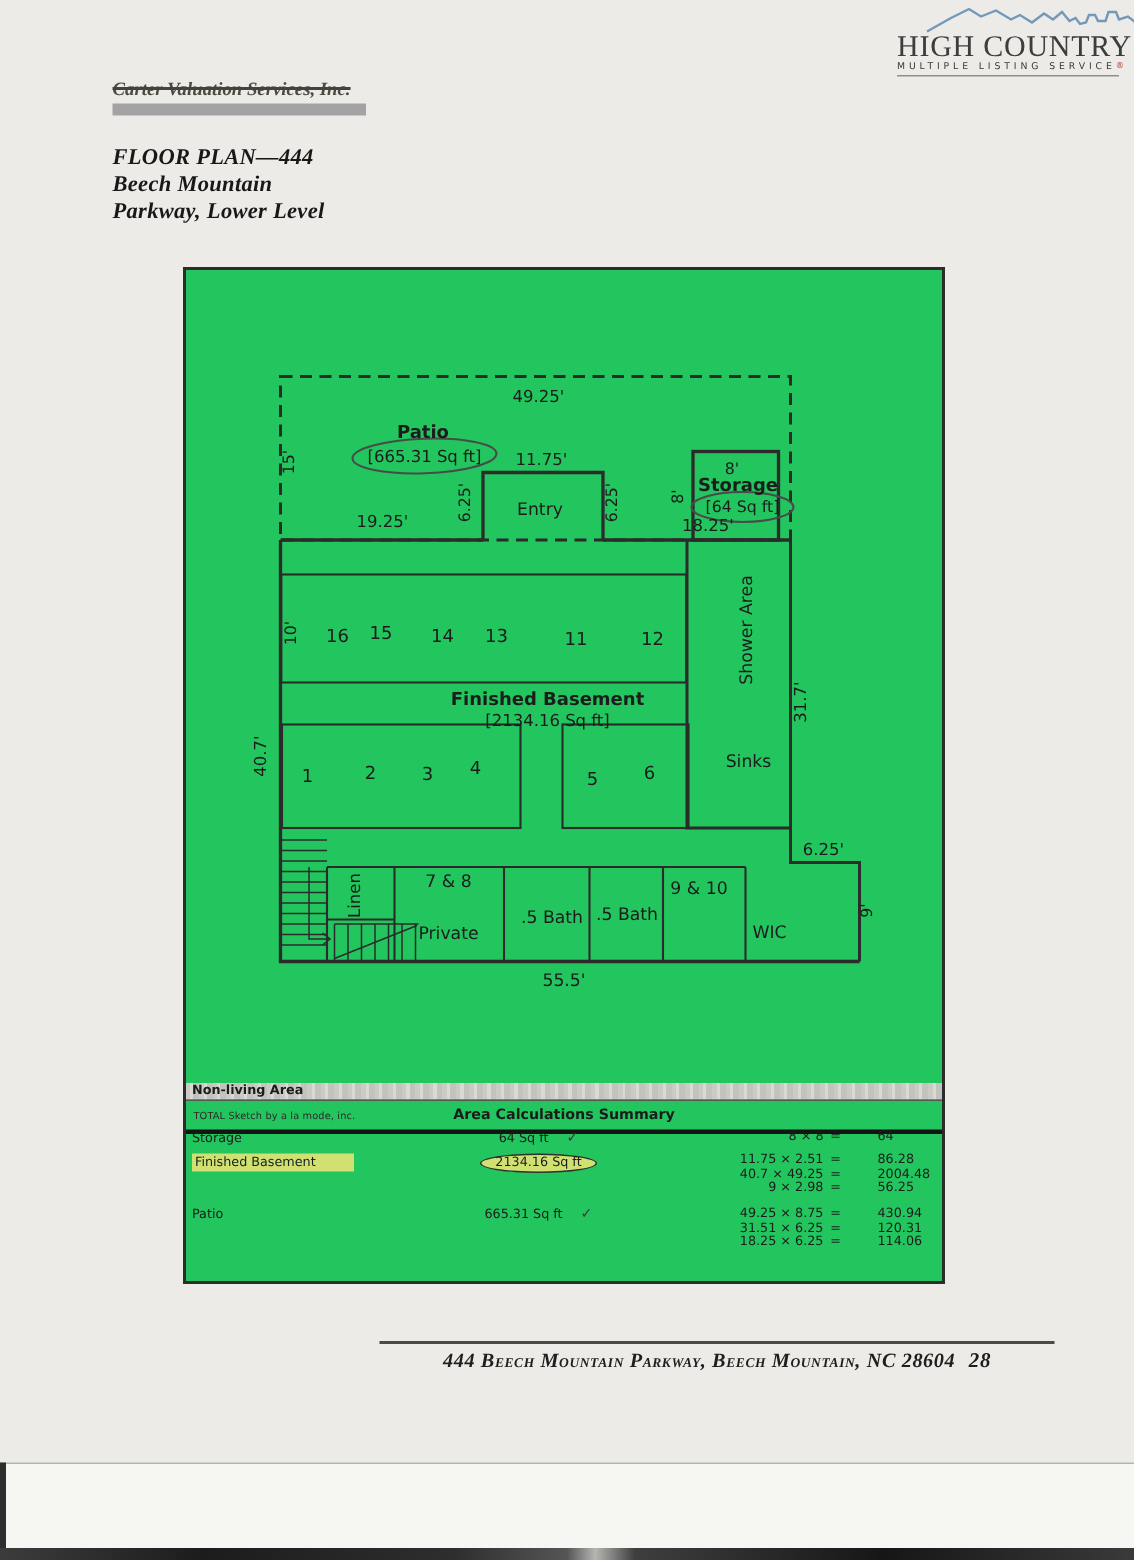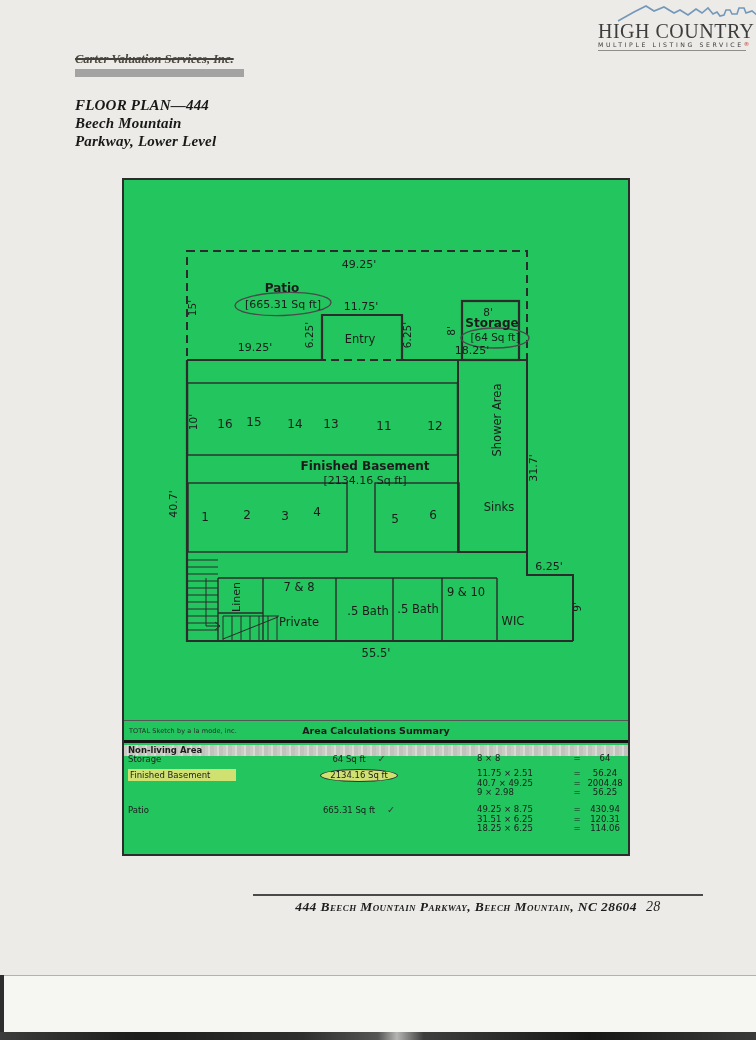--- a/index.html
+++ b/index.html
@@ -53,32 +53,32 @@
   .row-value{position:absolute;left:150px;top:0;width:170px;text-align:center;line-height:10px;}
   .check{color:#3a3a3a;font-size:9.5px;margin-left:12px;}
   .hl{background:rgba(238,229,118,.85);}
   .row-label.hl{padding:1px 26px 1px 2px;}
   .circled{
     display:inline-block;border:1.5px solid #303030;border-radius:50%;
     padding:0 9px 1px;background:rgba(238,229,118,.85);text-align:center;
   }
   .calc-col{position:absolute;right:3px;top:0;width:148px;}
   .calc-line{display:flex;height:9.5px;line-height:9.5px;}
-  .calc-line .expr{flex:1;text-align:left;}
+  .calc-line .expr{flex:1;text-align:right;}
   .calc-line .eq{width:16px;text-align:center;}
-  .calc-line .res{width:40px;text-align:center;}
+  .calc-line .res{width:40px;text-align:left;margin-left:20px;}
   
   #footer{
     position:absolute;left:253px;top:894px;width:450px;
     border-top:2px solid #4a4a4a;text-align:center;padding-top:3px;
     font-family:"Liberation Serif",serif;font-style:italic;font-weight:600;
     font-variant:small-caps;font-size:13.5px;color:#1e1e1e;letter-spacing:.4px;
     white-space:nowrap;
   }
-  #footer .pageno{font-weight:normal;margin-left:9px;font-size:14px;}
+  #footer .pageno{font-weight:bold;margin-left:9px;font-size:14px;}
   
   #scan-strip{position:absolute;left:0;top:975px;width:756px;height:65px;background:#f6f6f3;border-top:1px solid #b3b3ae;}
   #scan-left-edge{position:absolute;left:0;top:975px;width:4px;height:65px;background:#2d2d2d;}
   #scan-bottom-bar{
     position:absolute;left:0;top:1032px;width:756px;height:8px;
     background:linear-gradient(90deg,#3c3c3c 0%,#1c1c1c 18%,#2e2e2e 40%,#555 50%,#b5b5b2 52.5%,#3e3e3e 56%,#161616 78%,#3a3a3a 100%);
   }
 </style>
 </head>
 <body>
@@ -167,46 +167,46 @@
     <text x="175" y="411" font-size="11.5" text-anchor="middle">7 &amp; 8</text>
     <text x="175" y="446" font-size="11.5" text-anchor="middle">Private</text>
     <text x="244" y="435" font-size="11.5" text-anchor="middle">.5 Bath</text>
     <text x="294" y="433" font-size="11.5" text-anchor="middle">.5 Bath</text>
     <text x="342" y="416" font-size="11.5" text-anchor="middle">9 &amp; 10</text>
     <text x="389" y="445" font-size="11.5" text-anchor="middle">WIC</text>
     <text x="252" y="477" font-size="11.5" text-anchor="middle">55.5'</text>
   </svg>
 
   <div id="calc-table">
+    <div id="calc-section">Non-living Area</div>
     <div id="calc-head">
       <span id="calc-brand">TOTAL Sketch by a la mode, inc.</span>
       <span id="calc-title">Area Calculations Summary</span>
     </div>
-    <div id="calc-section">Non-living Area</div>
 
     <div class="calc-row" style="top:34px;">
       <span class="row-label">Storage</span>
       <span class="row-value"><span>64 Sq ft</span><span class="check">✓</span></span>
       <span class="calc-col">
         <span class="calc-line">
             <span class="expr">8 × 8</span>
             <span class="eq">=</span>
             <span class="res">64</span>
           </span>
       </span>
     </div>
 
     <div class="calc-row" style="top:49px;">
       <span class="row-label hl">Finished Basement</span>
       <span class="row-value"><span class="circled">2134.16 Sq ft</span></span>
       <span class="calc-col">
         <span class="calc-line">
             <span class="expr">11.75 × 2.51</span>
             <span class="eq">=</span>
-            <span class="res">56.24</span>
+            <span class="res">86.28</span>
           </span>
         <span class="calc-line">
             <span class="expr">40.7 × 49.25</span>
             <span class="eq">=</span>
             <span class="res">2004.48</span>
           </span>
         <span class="calc-line">
             <span class="expr">9 × 2.98</span>
             <span class="eq">=</span>
             <span class="res">56.25</span>

